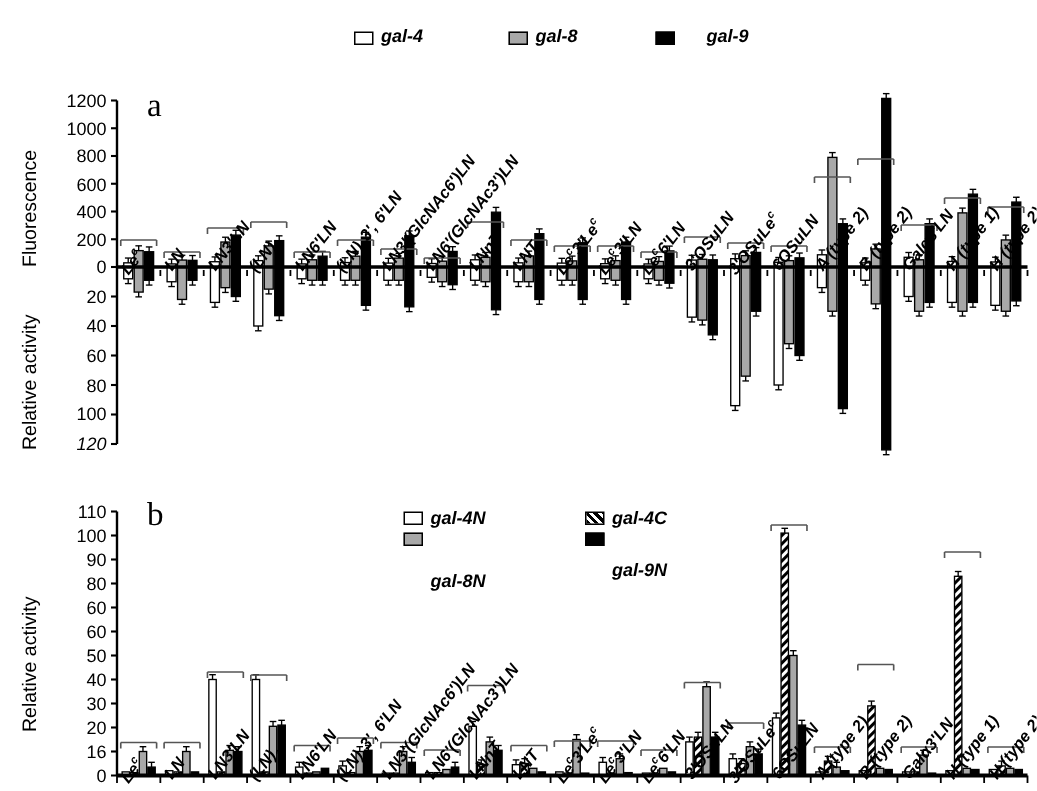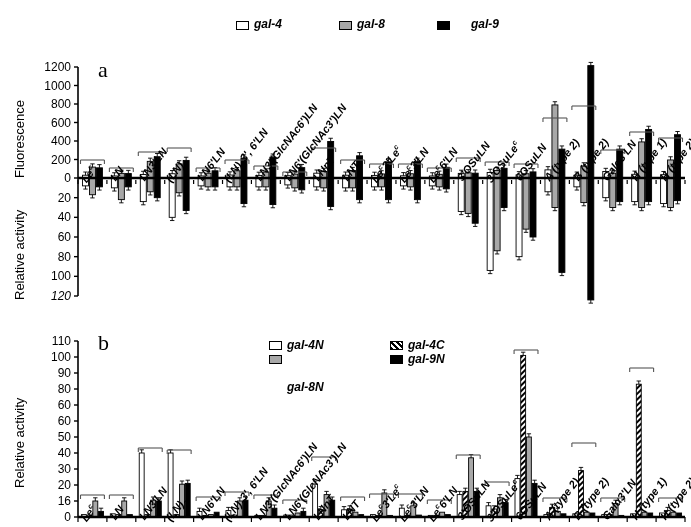--- a/index.html
+++ b/index.html
@@ -1220,14 +1220,14 @@
     <div class="legend-text" style="left: 357px; top: 17px;">gal-8</div>
     <div class="legend-swatch" style="left: 437px; top: 21px; width: 13px; height: 9px; background: rgb(0, 0, 0);"></div>
     <div class="legend-text" style="left: 455px; top: 17px; margin-left: 16px;">gal-9</div>
     <div class="legend-swatch" style="left: 269px; top: 341px; width: 13px; height: 9px; background: rgb(255, 255, 255);"></div>
     <div class="legend-text" style="left: 287px; top: 338px;">gal-4N</div>
     <div class="legend-swatch" style="left: 390px; top: 341px; width: 13px; height: 9px; background: repeating-linear-gradient(45deg, rgb(0, 0, 0) 0px, rgb(0, 0, 0) 2px, rgb(255, 255, 255) 2px, rgb(255, 255, 255) 4px);"></div>
     <div class="legend-text" style="left: 408px; top: 338px;">gal-4C</div>
     <div class="legend-swatch" style="left: 269px; top: 355px; width: 13px; height: 9px; background: rgb(168, 168, 168);"></div>
     <div class="legend-text" style="left: 287px; top: 352px; margin-top: 28px;">gal-8N</div>
     <div class="legend-swatch" style="left: 390px; top: 355px; width: 13px; height: 9px; background: rgb(0, 0, 0);"></div>
-    <div class="legend-text" style="left: 408px; top: 352px; text-align: center;">gal-9N</div>
+    <div class="legend-text" style="left: 408px; top: 373px; text-align: center;">gal-9N</div>
   </div>
 
 </body></html>

